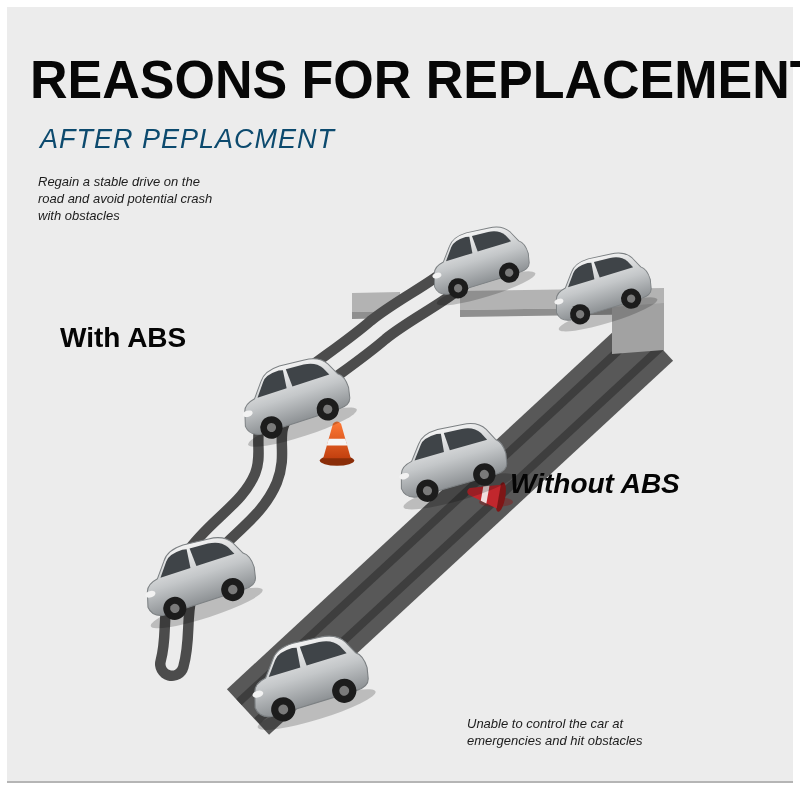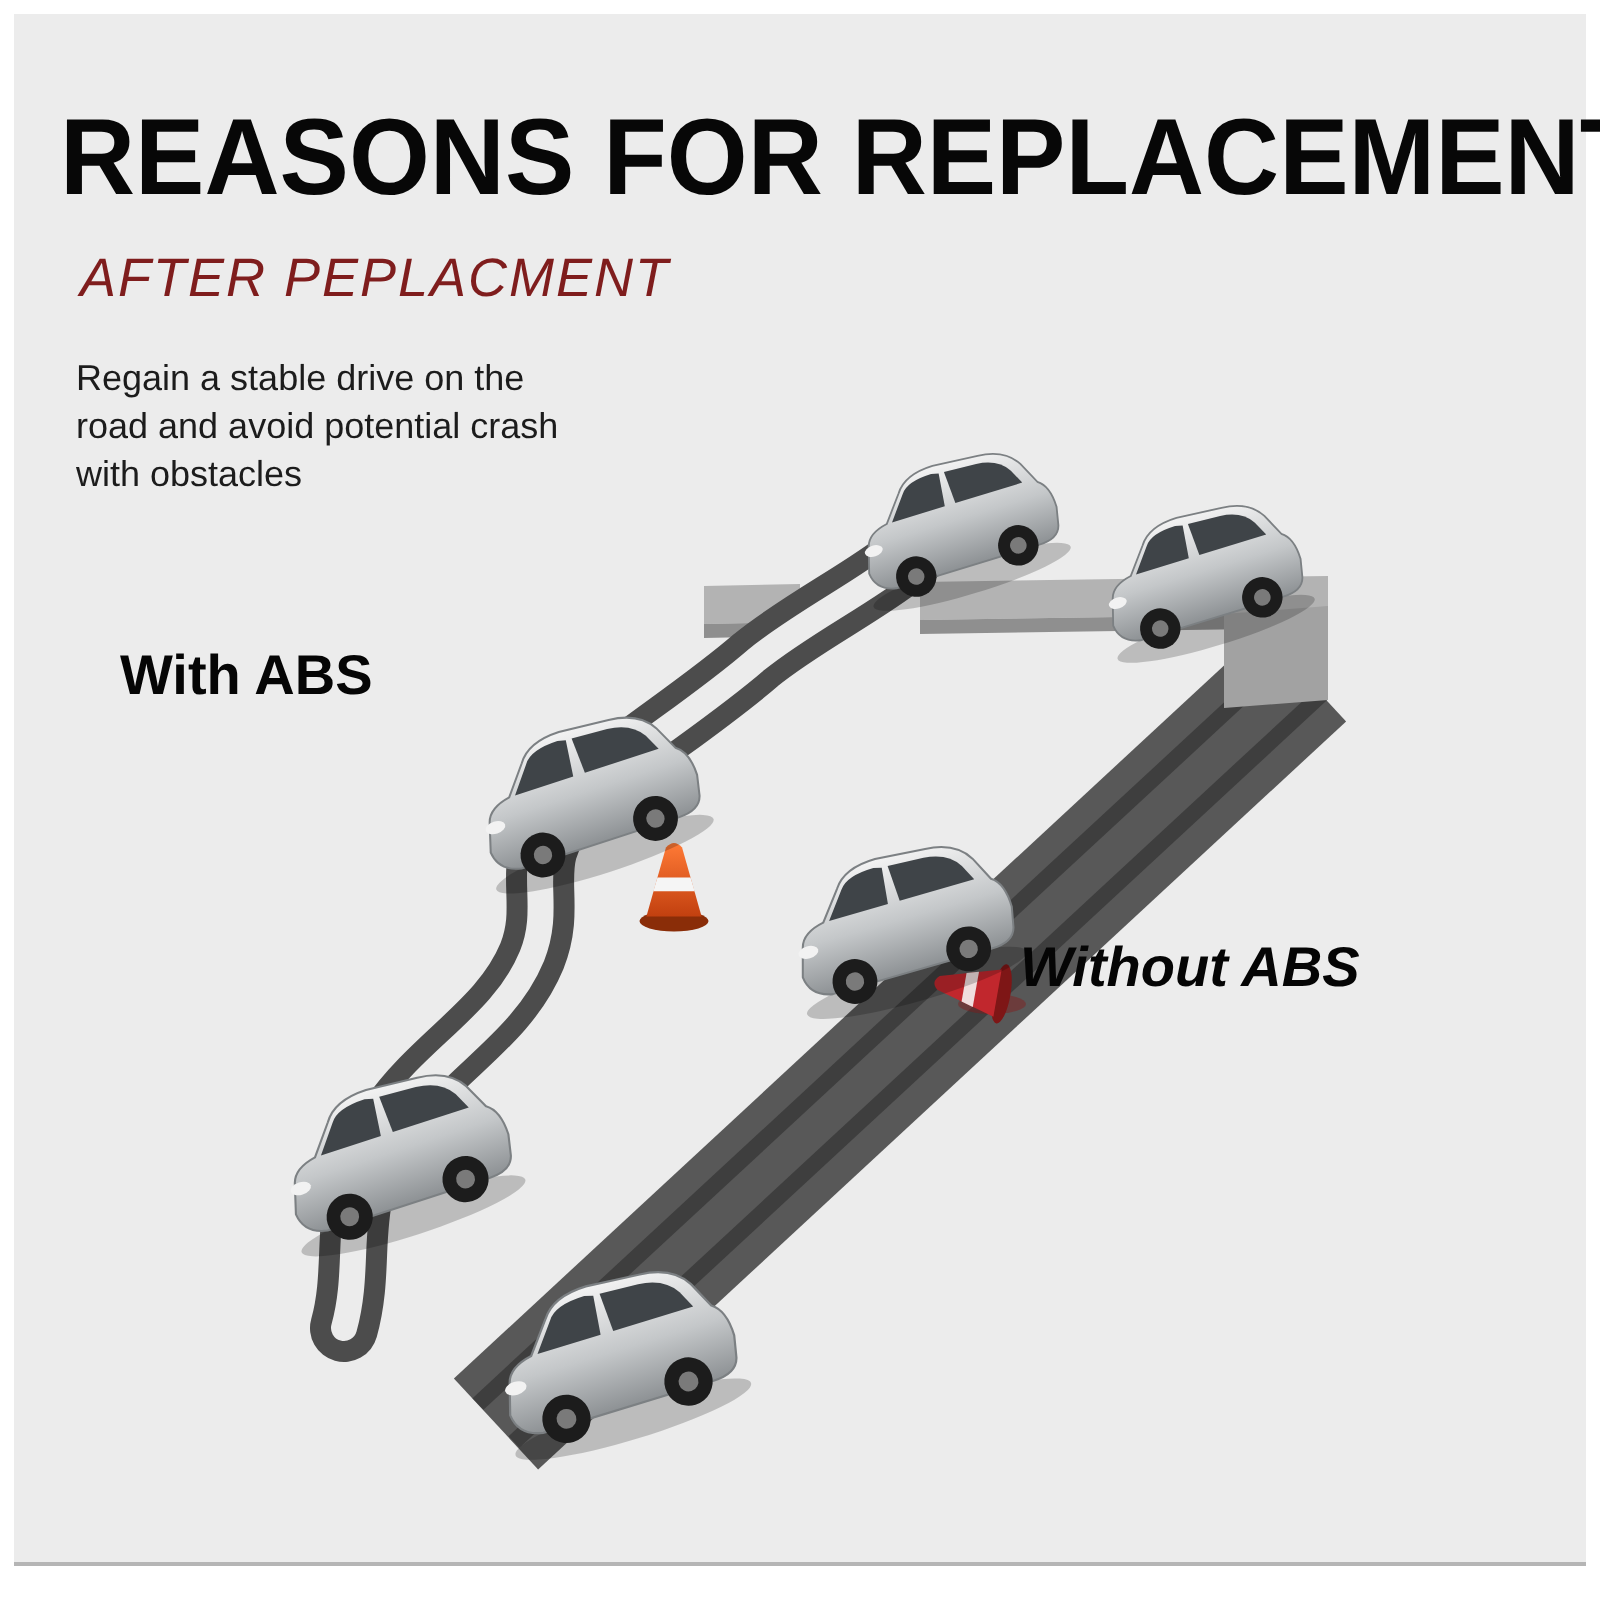--- a/index.html
+++ b/index.html
@@ -11,24 +11,24 @@
     position:absolute;left:7px;top:7px;width:786px;height:774px;
     background:#ececec;border-bottom:2px solid #b5b5b5;
   }
   .abs{position:absolute;}
   .page-title{
     left:23px;top:6px;font-size:52px;font-weight:700;letter-spacing:0px;
     white-space:nowrap;color:#070707;transform:scaleY(1.04);transform-origin:left top;
   }
   .h-italic{
     font-style:italic;font-weight:500;font-size:27px;letter-spacing:1px;
-    white-space:nowrap;color:#7f1d1d;
+    white-space:nowrap;color:#0c4a6e;
   }
   .p-italic{
-    font-size:18px;line-height:1.32;color:#1c1c1c;
+    font-style:italic;font-size:13px;line-height:1.32;color:#1c1c1c;
     white-space:pre-line;
   }
   .after-heading{left:33px;top:95px;}
   .after-body{left:31px;top:153px;}
   .label-bold{font-size:28px;font-weight:700;white-space:nowrap;color:#050505;}
   .with-abs{left:53px;top:315px;}
   .without-abs{left:503px;top:461px;font-style:italic;}
   .malf-heading{left:455px;top:641px;}
   .malf-body{left:460px;top:695px;}
   .diagram{position:absolute;left:0;top:0;width:786px;height:774px;}
@@ -121,14 +121,16 @@
   <h1 class="abs page-title">REASONS FOR REPLACEMENT</h1>
 
   <h2 class="abs h-italic after-heading">AFTER PEPLACMENT</h2>
   <p class="abs p-italic after-body">Regain a stable drive on the
 road and avoid potential crash
 with obstacles</p>
 
   <div class="abs label-bold with-abs">With ABS</div>
   <div class="abs label-bold without-abs">Without ABS</div>
 
+  <p class="abs p-italic malf-body">Unable to control the car at
+emergencies and hit obstacles</p>
 
 </div>
 
 </body></html>

